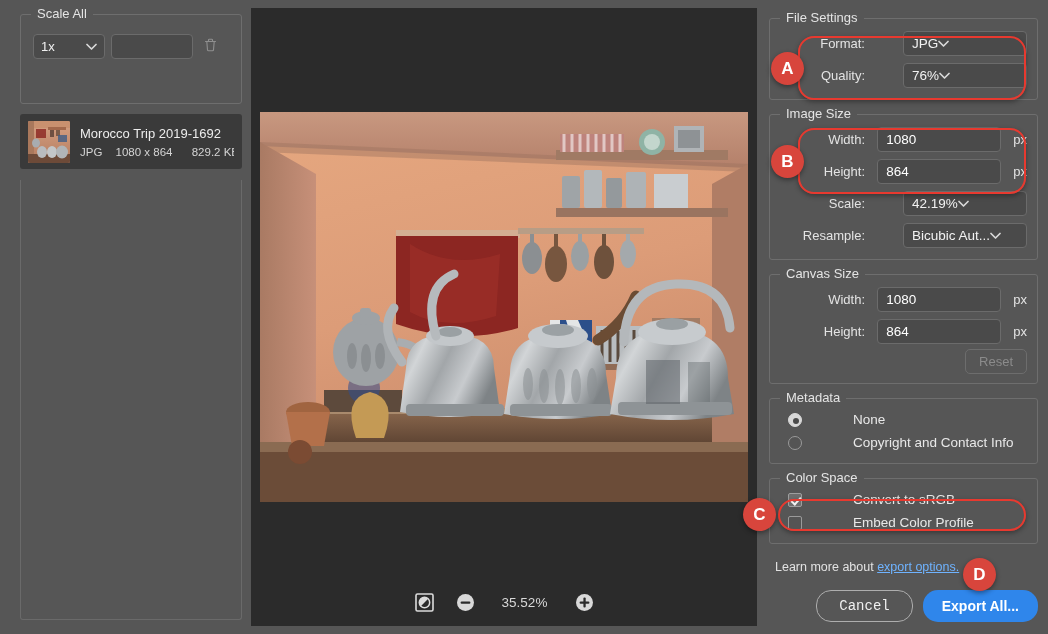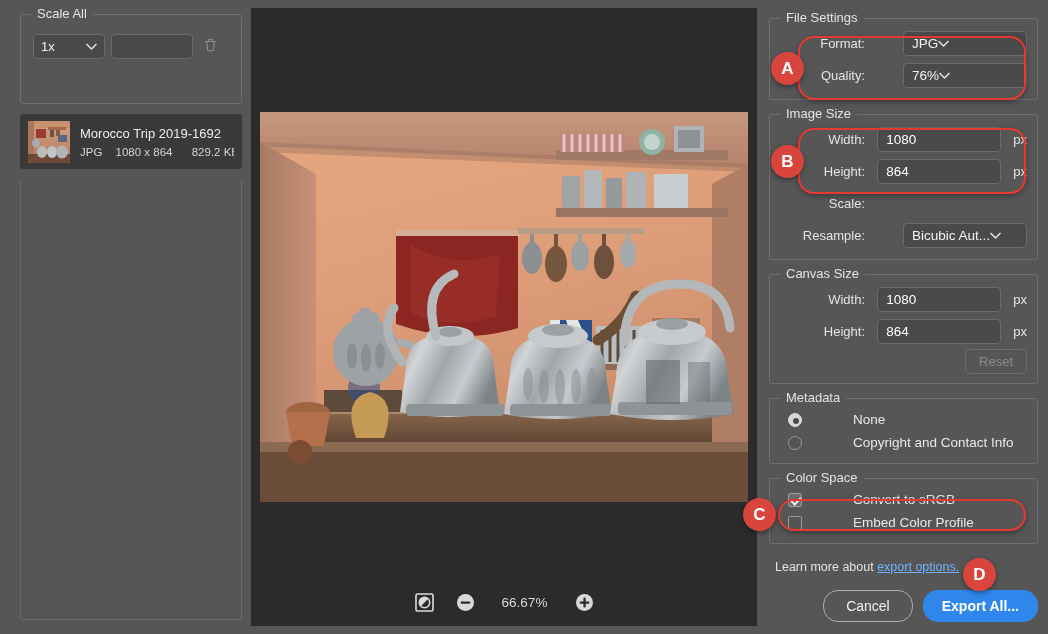--- a/index.html
+++ b/index.html
@@ -338,21 +338,21 @@
     display: flex;
     gap: 10px;
     align-items: center;
   }
   .btn-cancel {
     background: #565656;
     border: 1px solid #adadad;
     border-radius: 15px;
     color: #f0f0f0;
     font-size: 14px;
-    font-family: Liberation Sans, sans-serif;
+    font-family: Liberation Mono, monospace;
     padding: 7px 22px;
     cursor: default;
   }
   .btn-export {
     background: #2f86eb;
     border: none;
     border-radius: 15px;
     color: #ffffff;
     font-size: 14px;
     font-weight: bold;
@@ -613,21 +613,21 @@
           <circle cx="9.5" cy="9.5" r="5.2" fill="none" stroke="#dcdcdc" stroke-width="1.5"></circle>
           <path d="M5.8 13.2 A5.2 5.2 0 0 1 13.2 5.8 Z" fill="#dcdcdc"></path>
         </svg>
       </span>
       <span class="zb-icon">
         <svg width="19" height="19" viewBox="0 0 19 19">
           <circle cx="9.5" cy="9.5" r="8.5" fill="#d9d9d9"></circle>
           <rect x="4.6" y="8.4" width="9.8" height="2.3" rx="1" fill="#2b2b2b"></rect>
         </svg>
       </span>
-      <span class="zoom-pct">66.67%</span>
+      <span class="zoom-pct">35.52%</span>
       <span class="zb-icon">
         <svg width="19" height="19" viewBox="0 0 19 19">
           <circle cx="9.5" cy="9.5" r="8.5" fill="#d9d9d9"></circle>
           <rect x="4.6" y="8.4" width="9.8" height="2.3" rx="1" fill="#2b2b2b"></rect>
           <rect x="8.4" y="4.6" width="2.3" height="9.8" rx="1" fill="#2b2b2b"></rect>
         </svg>
       </span>
     </div>
   </div>
 
@@ -666,20 +666,28 @@
         <input class="rp-input" type="text" value="1080" style="">
         <span class="rp-unit">px</span>
       </div>
       <div class="rp-row">
         <div class="rp-label">Height:</div>
         <input class="rp-input" type="text" value="864" style="">
         <span class="rp-unit">px</span>
       </div>
       <div class="rp-row">
         <div class="rp-label">Scale:</div>
+        <div class="rp-select">
+          <span>42.19%</span>
+          <span class="chev">
+            <svg width="11" height="8" viewBox="0 0 11 8">
+                <path d="M1 1.5L5.5 6 10 1.5" stroke="#d9d9d9" stroke-width="1.7" fill="none" stroke-linecap="round" stroke-linejoin="round"></path>
+              </svg>
+          </span>
+        </div>
       </div>
       <div class="rp-row">
         <div class="rp-label">Resample:</div>
         <div class="rp-select">
           <span>Bicubic Aut...</span>
           <span class="chev">
             <svg width="11" height="8" viewBox="0 0 11 8">
                 <path d="M1 1.5L5.5 6 10 1.5" stroke="#d9d9d9" stroke-width="1.7" fill="none" stroke-linecap="round" stroke-linejoin="round"></path>
               </svg>
           </span>

